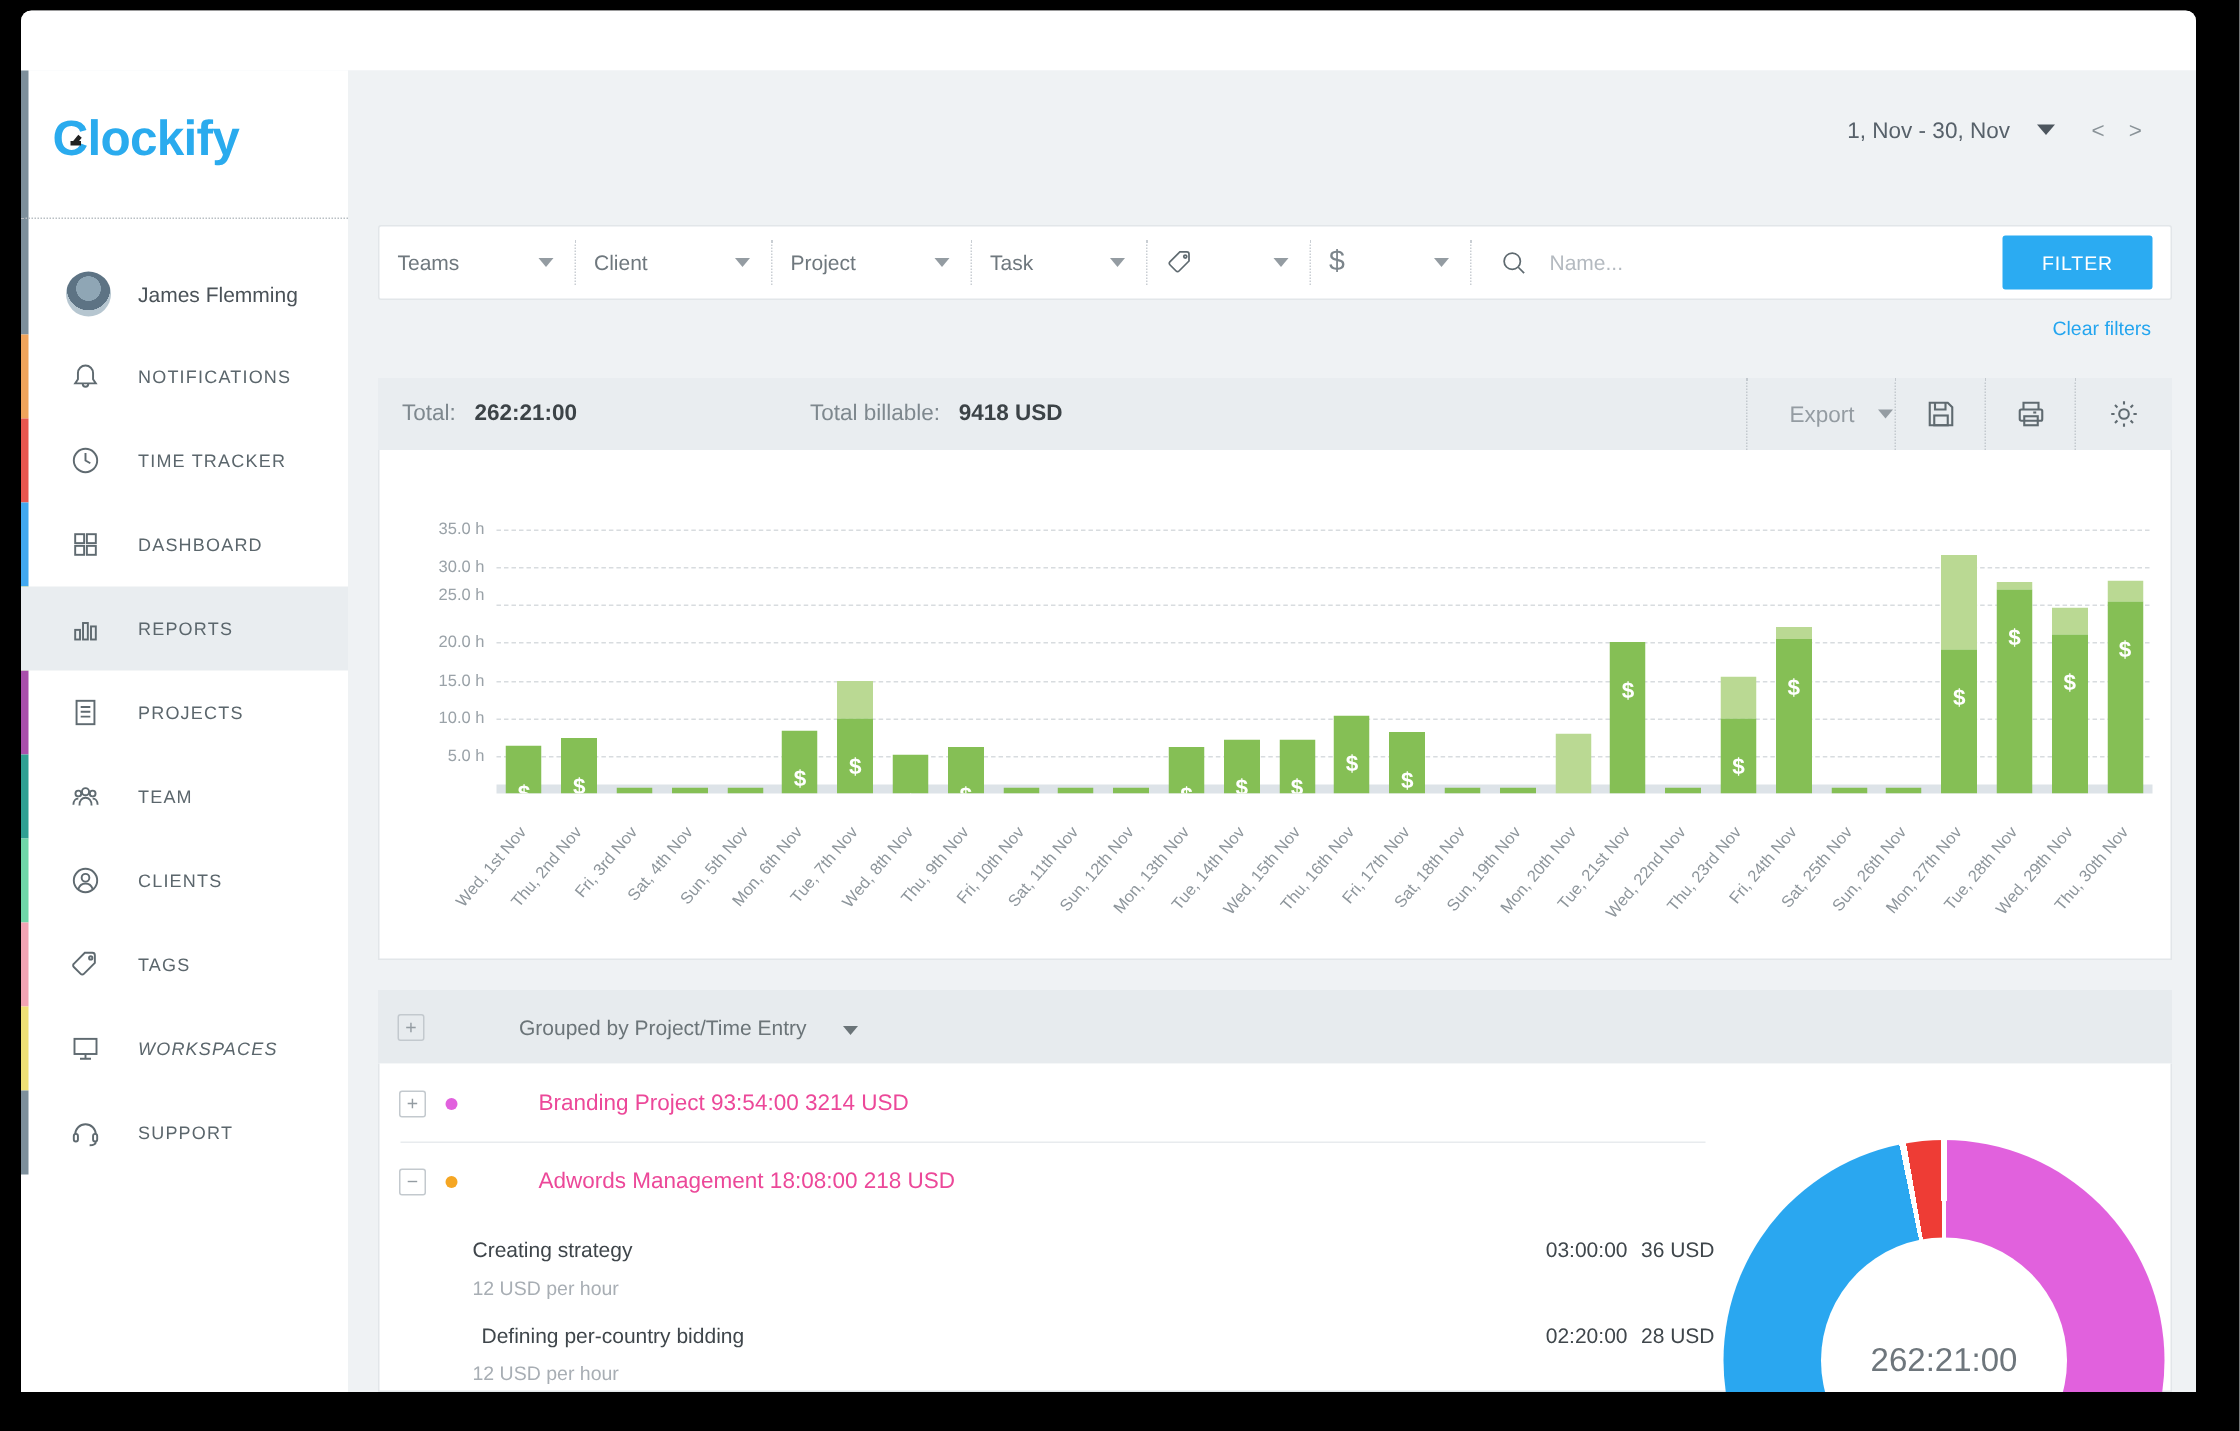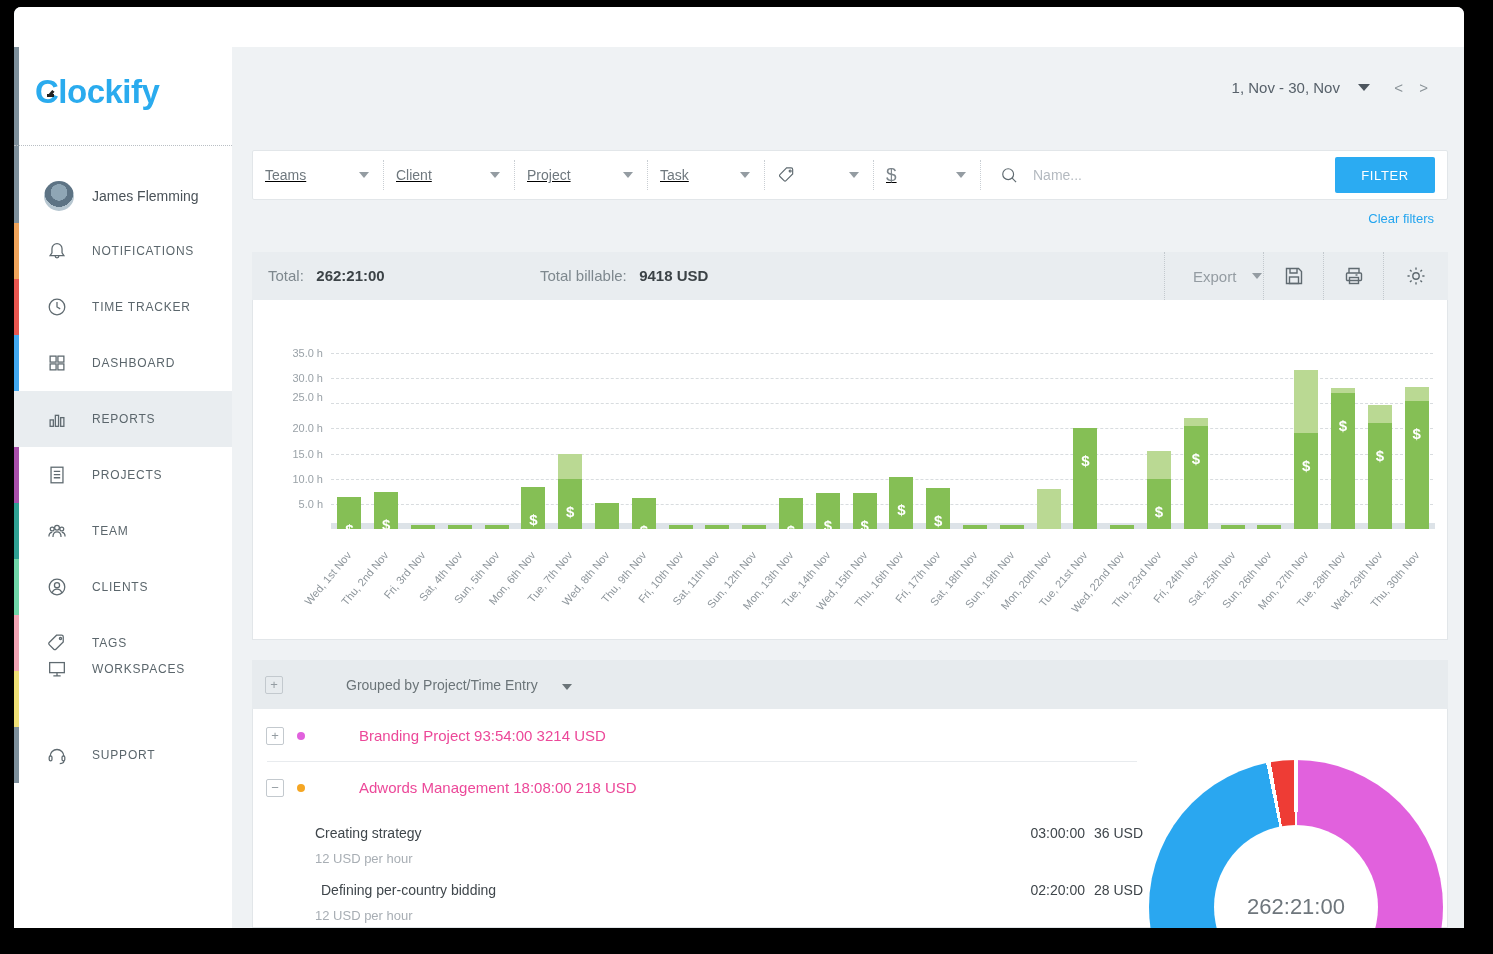--- a/index.html
+++ b/index.html
@@ -177,21 +177,21 @@
             </svg></span>
           <span class="lbl">CLIENTS</span>
         </div>
         <div class="side-item" style="top: 568px;">
           <span class="icon"><svg viewBox="0 0 24 24" width="22" height="22" class="oicon">
               <path d="M3.5 11.5 11.5 3.5 h5.5 a1.8 1.8 0 0 1 1.8 1.8 v5.5 L10.8 18.8 a1.6 1.6 0 0 1 -2.3 0 L3.5 13.8 a1.6 1.6 0 0 1 0 -2.3 z"></path>
               <circle cx="15.8" cy="7.2" r="1.2"></circle>
             </svg></span>
           <span class="lbl">TAGS</span>
         </div>
-        <div class="side-item" style="top: 594px;">
+        <div class="side-item" style="top: 624px; font-style: italic;">
           <span class="icon"><svg viewBox="0 0 24 24" width="22" height="22" class="oicon">
               <rect x="4" y="5" width="16" height="11"></rect>
               <path d="M12 16v3.5 M8 19.5h8"></path>
             </svg></span>
           <span class="lbl">WORKSPACES</span>
         </div>
         <div class="side-item" style="top: 680px;">
           <span class="icon"><svg viewBox="0 0 24 24" width="22" height="22" class="oicon">
               <path d="M4.5 13.5a7.5 7.5 0 0 1 15 0"></path>
               <rect x="3.5" y="13" width="3" height="5.5" rx="1.5"></rect>
@@ -205,21 +205,21 @@
 
   <div class="content">
     <div class="daterange">
       <span>1, Nov - 30, Nov</span>
       <span class="caret"></span>
       <span class="datenav" style="margin-left:14px;">&lt;</span>
       <span class="datenav">&gt;</span>
     </div>
 
     <div class="filter-panel">
-      <div id="filter-cells" style="display:flex;height:48px;align-items:center;text-decoration:underline;">
+      <div id="filter-cells" style="display:flex;height:48px;align-items:center;">
           <div class="fcell" style="width: 104px;">
             <span class="flbl">Teams</span>
             <span class="caret-sm"></span>
           </div>
           <div class="fcell" style="width: 104px;">
             <span class="flbl">Client</span>
             <span class="caret-sm"></span>
           </div>
           <div class="fcell" style="width: 106px;">
             <span class="flbl">Project</span>

